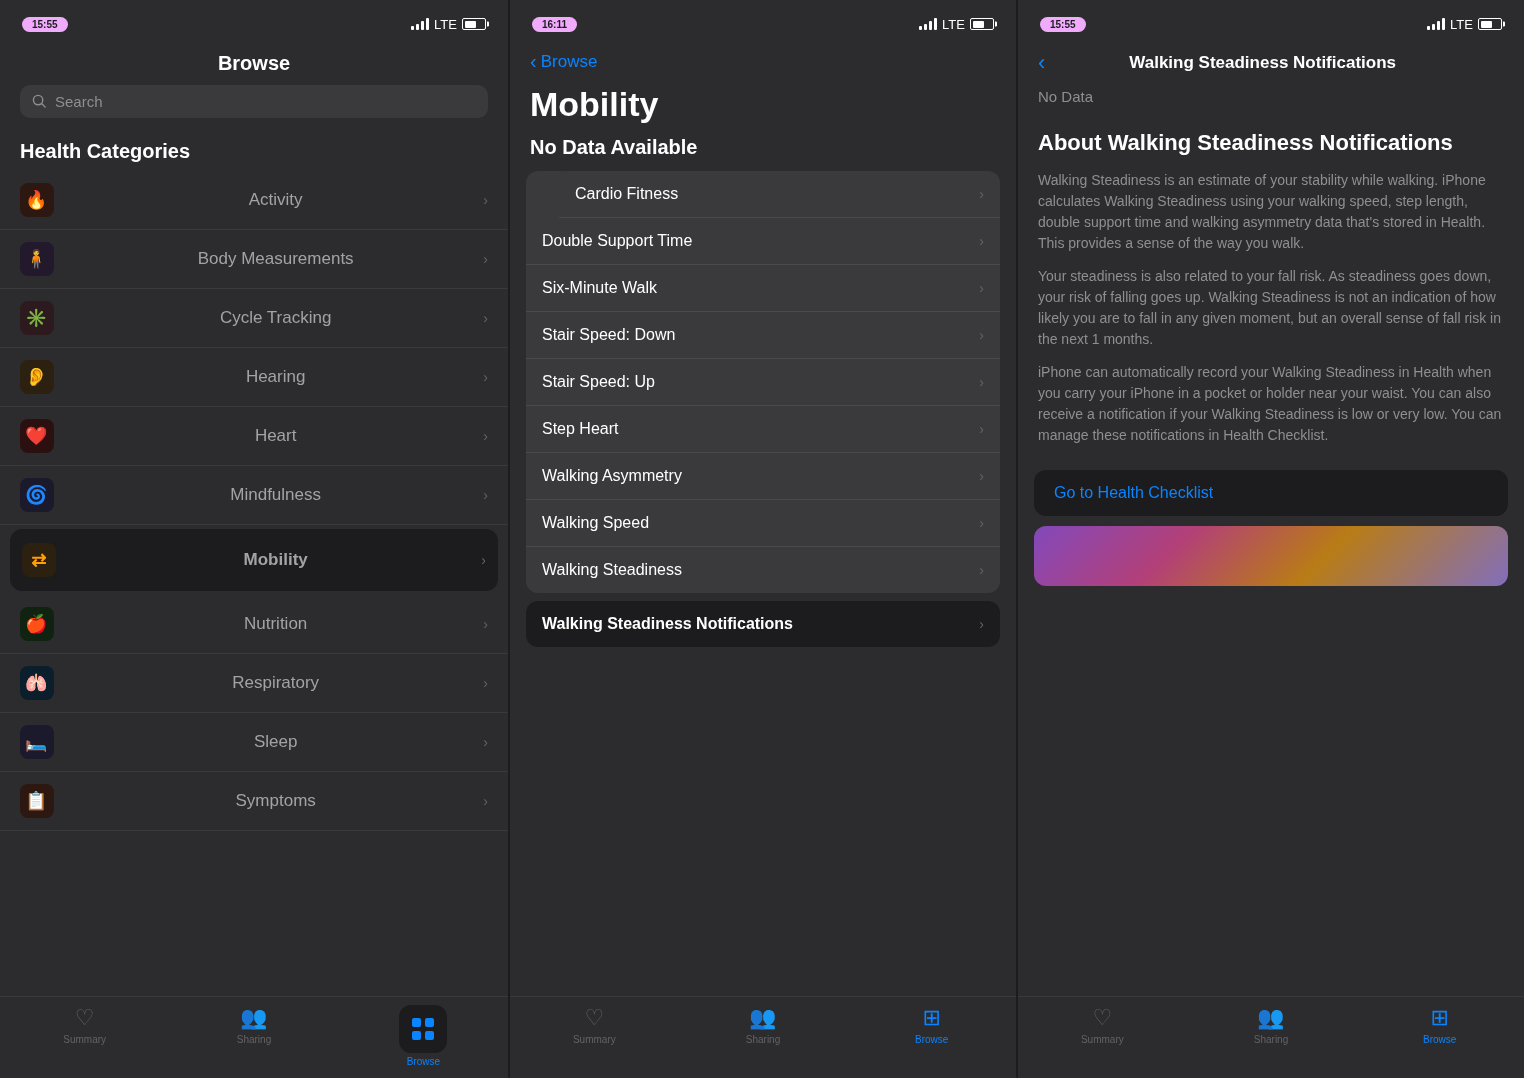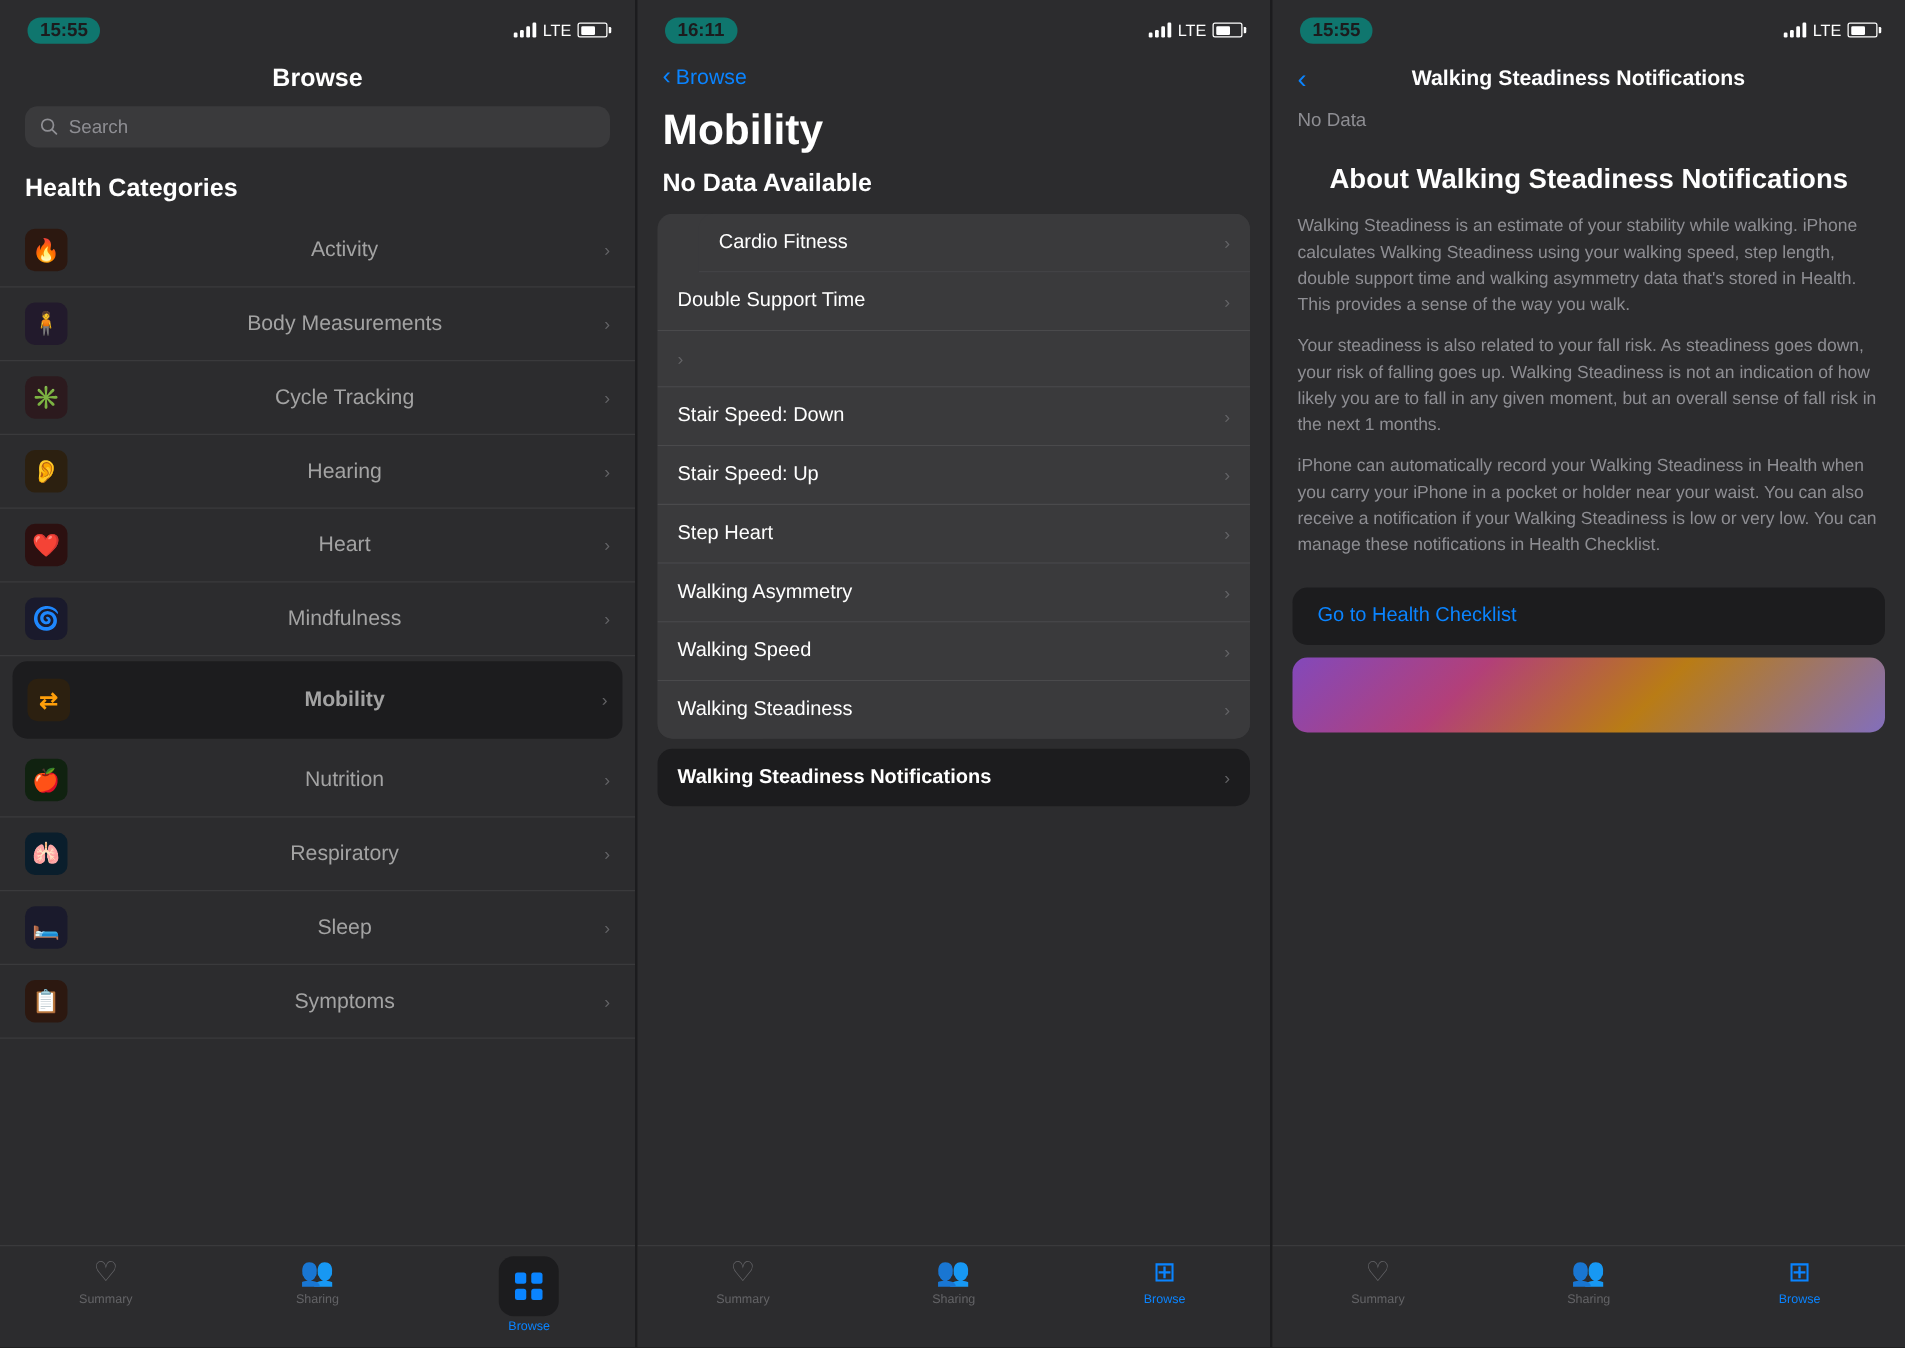--- a/index.html
+++ b/index.html
@@ -28,23 +28,23 @@
 
     
     .status-bar {
       display: flex;
       justify-content: space-between;
       align-items: center;
       padding: 10px 22px 6px;
       height: 44px;
     }
     .status-time {
-      background: #0f766e;
+      background: #f0abfc;
       color: #1c1c1e;
-      font-size: 15px;
+      font-size: 10px;
       font-weight: 700;
       border-radius: 20px;
       padding: 2px 10px;
     }
     .status-icons {
       display: flex;
       align-items: center;
       gap: 5px;
       color: #fff;
       font-size: 12px;
@@ -306,21 +306,20 @@
     }
     .ws-about-section {
       padding: 12px 20px;
     }
     .ws-about-title {
       color: #fff;
       font-size: 22px;
       font-weight: 700;
       margin-bottom: 12px;
       line-height: 1.3;
-      text-align: center;
     }
     .ws-about-text {
       color: #8e8e93;
       font-size: 14px;
       line-height: 1.5;
       margin-bottom: 12px;
     }
     .go-checklist-btn {
       background: #1c1c1e;
       border-radius: 12px;
@@ -507,20 +506,21 @@
 
         <div class="mobility-item">
           <span class="mobility-name">Cardio Fitness</span>
           <span class="chevron">›</span>
         </div>
         <div class="mobility-item">
           <span class="mobility-name">Double Support Time</span>
           <span class="chevron">›</span>
         </div>
         <div class="mobility-item">
+          <span class="mobility-name">Six-Minute Walk</span>
           <span class="chevron">›</span>
         </div>
         <div class="mobility-item">
           <span class="mobility-name">Stair Speed: Down</span>
           <span class="chevron">›</span>
         </div>
         <div class="mobility-item">
           <span class="mobility-name">Stair Speed: Up</span>
           <span class="chevron">›</span>
         </div>

